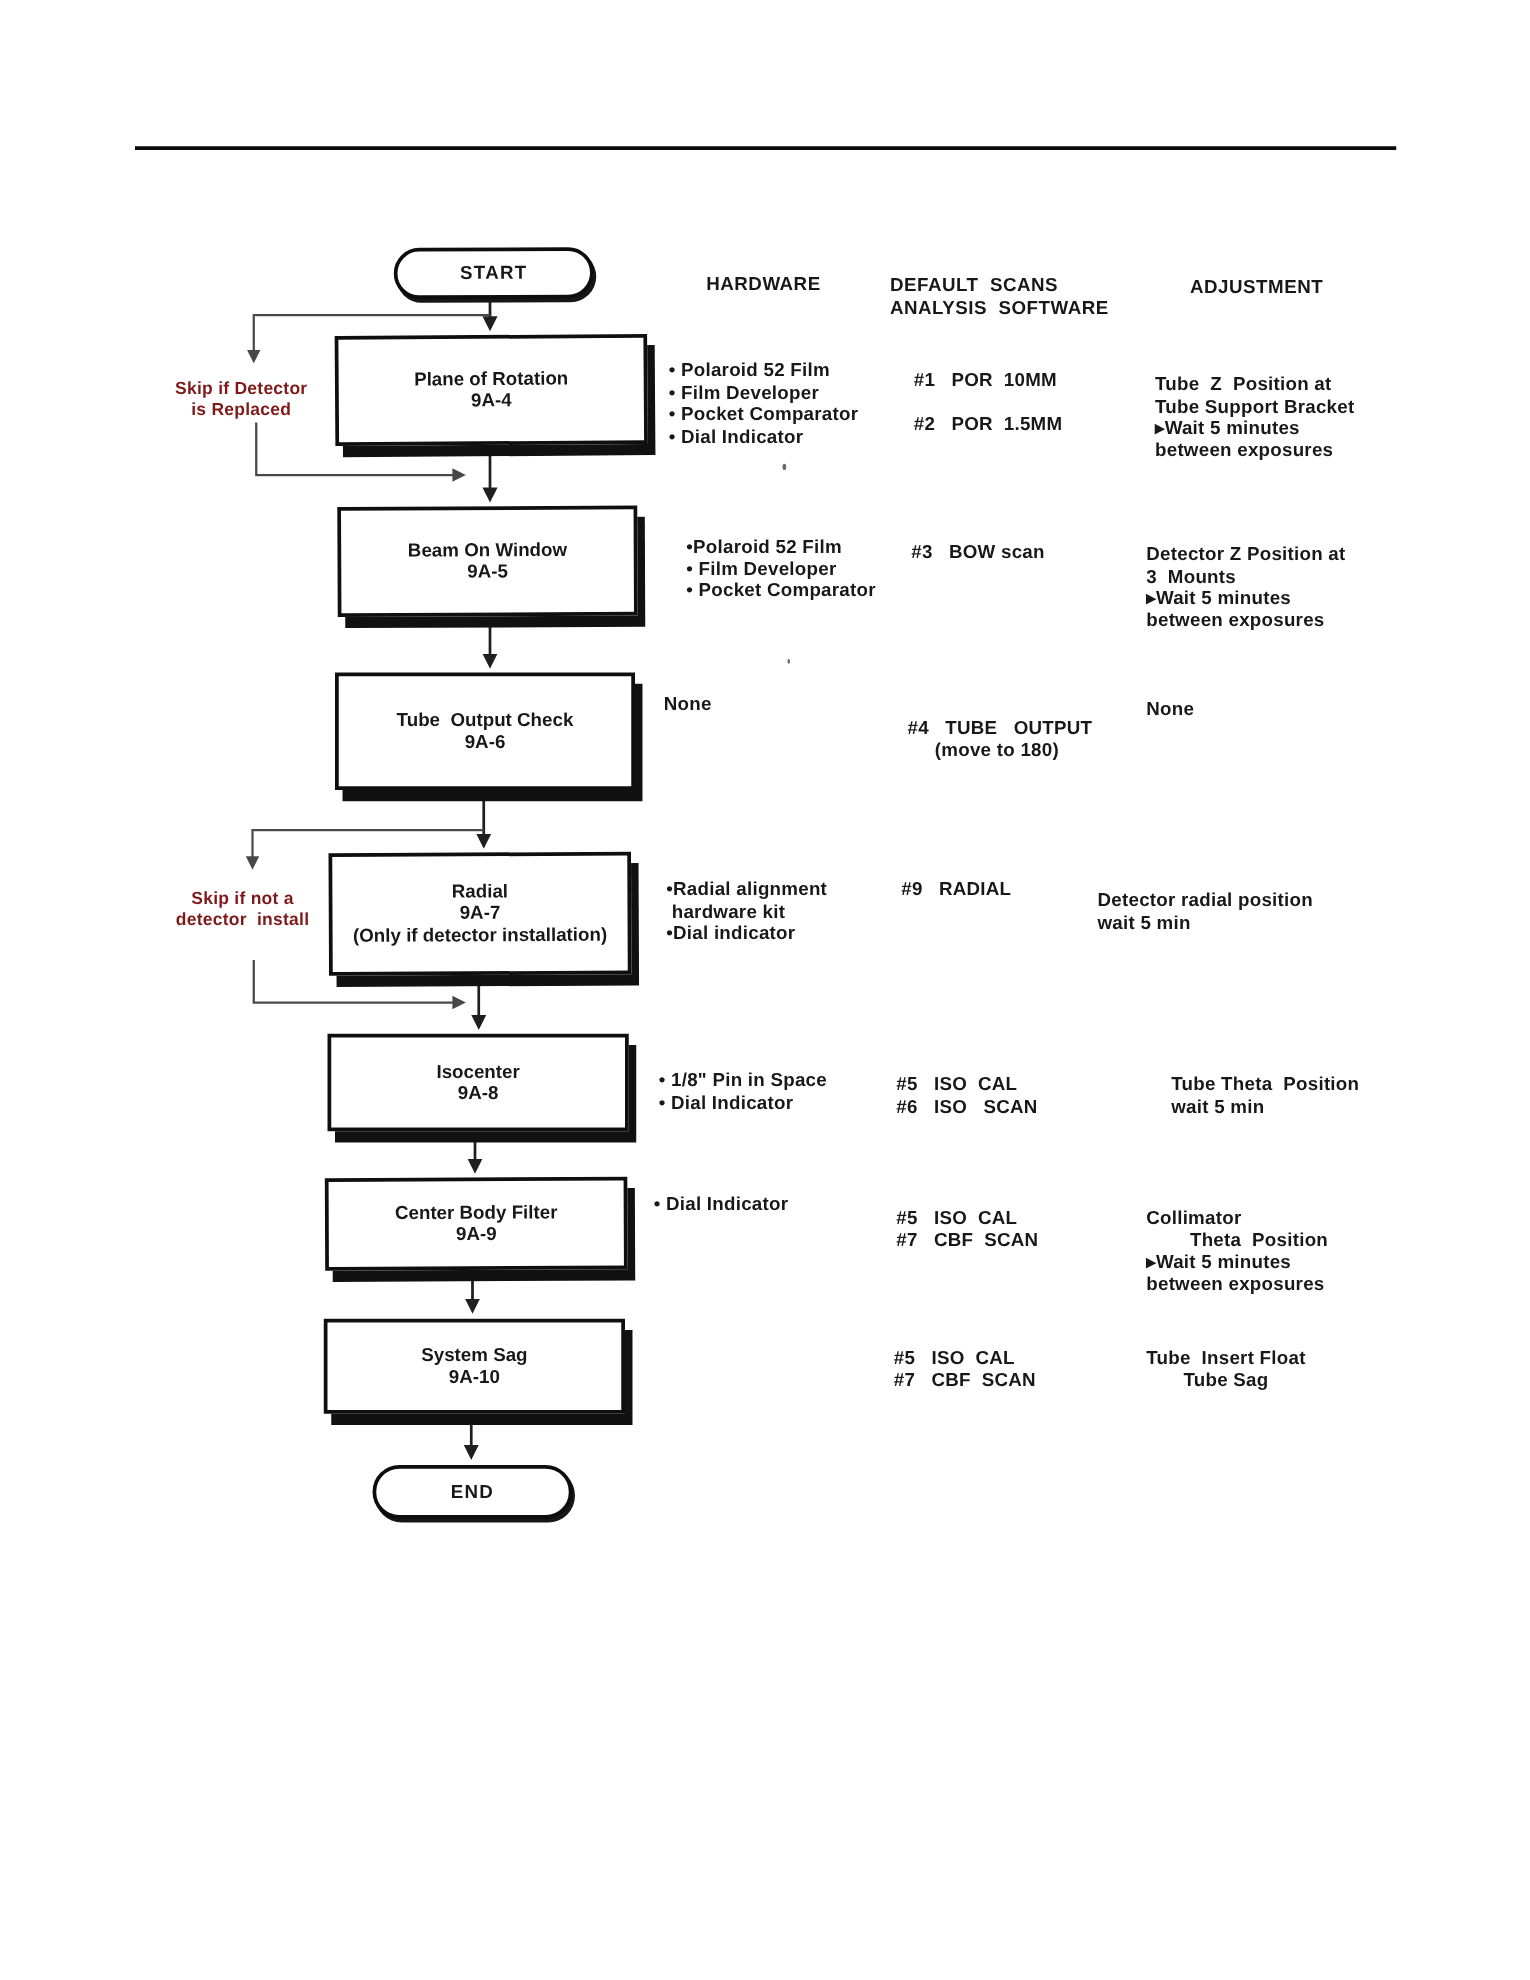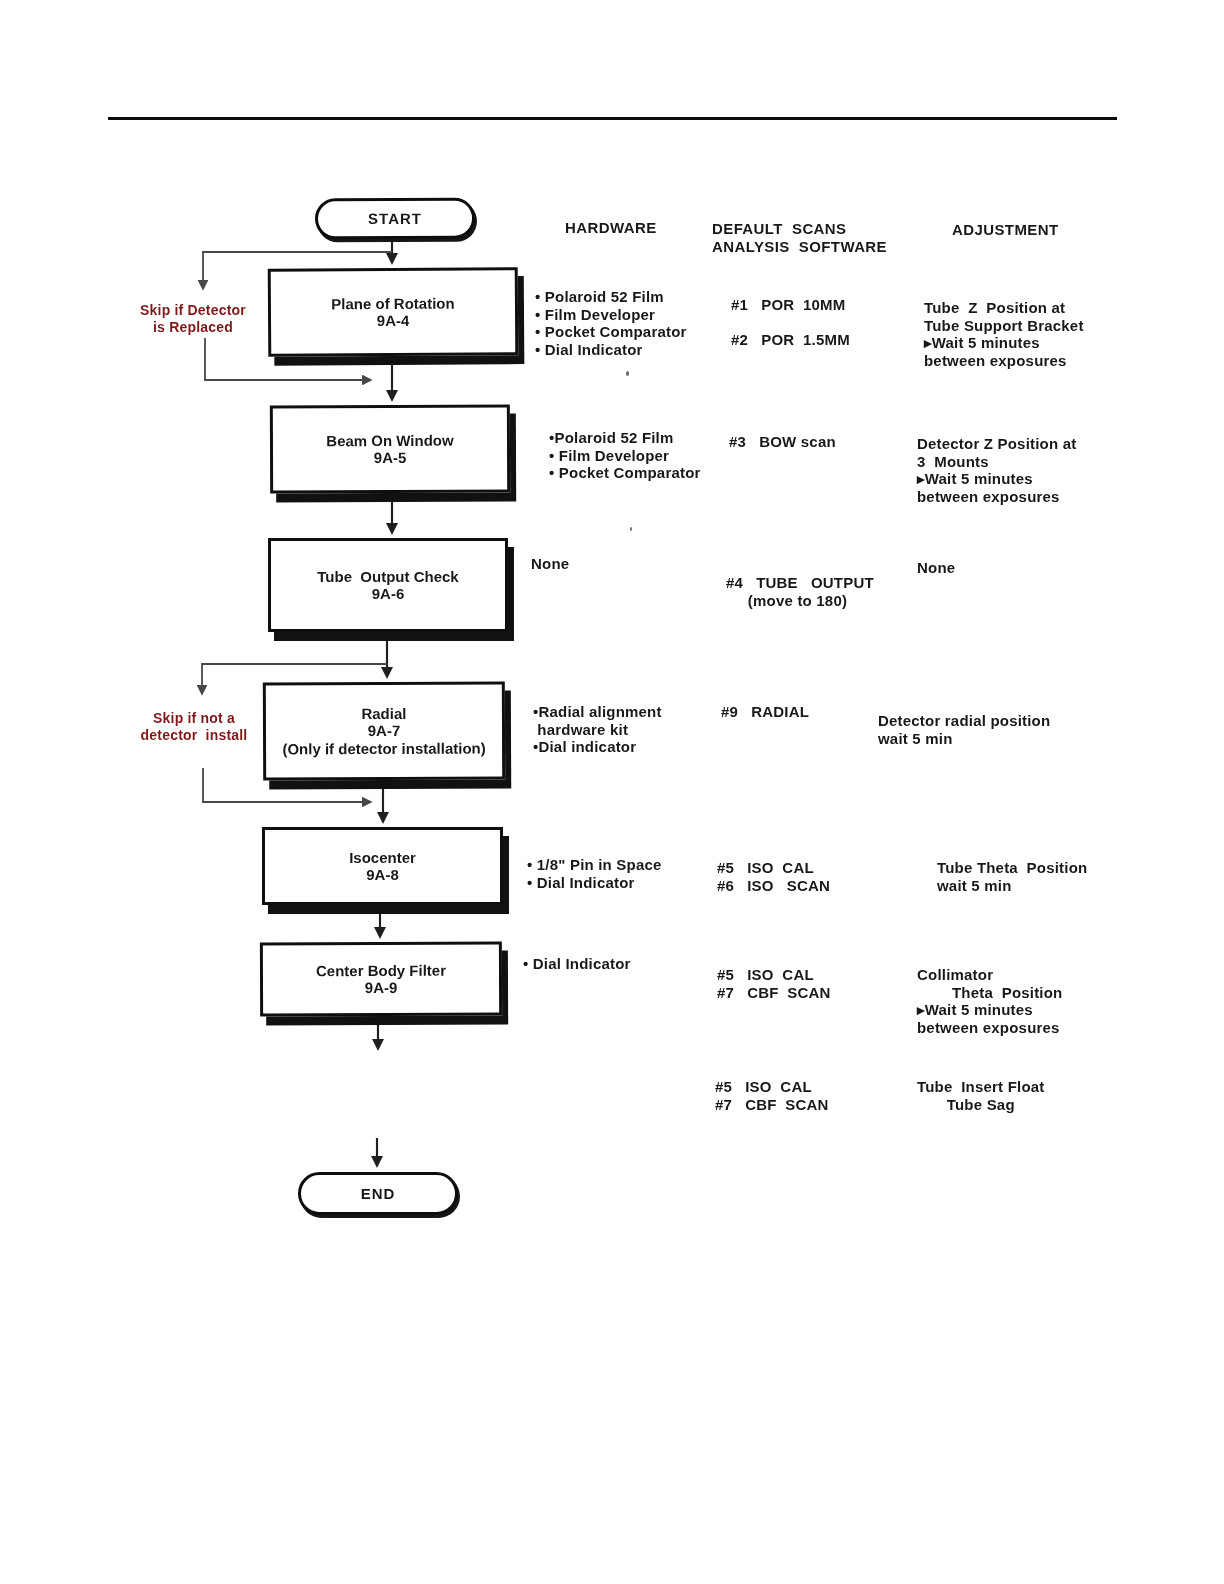--- a/index.html
+++ b/index.html
@@ -82,20 +82,21 @@
 
   <div class="txt note" style="left:133px; top:302px; width:120px;"><div>Skip if Detector</div><div>is Replaced</div></div>
   <div class="txt note" style="left:133px; top:710px; width:122px;"><div>Skip if not a</div><div>detector  install</div></div>
 
   <div class="box tilt1" style="left:268px; top:268px; width:250px; height:88px;"><div>Plane of Rotation</div><div>9A-4</div></div>
   <div class="box tilt2" style="left:270px; top:405px; width:240px; height:88px;"><div>Beam On Window</div><div>9A-5</div></div>
   <div class="box" style="left:268px; top:538px; width:240px; height:94px;"><div>Tube  Output Check</div><div>9A-6</div></div>
   <div class="box tilt2" style="left:263px; top:682px; width:242px; height:98px;"><div>Radial</div><div>9A-7</div><div>(Only if detector installation)</div></div>
   <div class="box" style="left:262px; top:827px; width:241px; height:78px;"><div>Isocenter</div><div>9A-8</div></div>
   <div class="box tilt2" style="left:260px; top:942px; width:242px; height:74px;"><div>Center Body Filter</div><div>9A-9</div></div>
+  <div class="box" style="left:259px; top:1055px; width:241px; height:76px;"><div>System Sag</div><div>9A-10</div></div>
 
   <div class="txt" style="left:535px; top:288px;"><div>• Polaroid 52 Film</div><div>• Film Developer</div><div>• Pocket Comparator</div><div>• Dial Indicator</div></div>
   <div class="txt" style="left:731px; top:296px;"><div>#1   POR  10MM</div><div> </div><div>#2   POR  1.5MM</div></div>
   <div class="txt" style="left:924px; top:299px;"><div>Tube  Z  Position at</div><div>Tube Support Bracket</div><div>▸Wait 5 minutes</div><div>between exposures</div></div>
 
   <div class="txt" style="left:533px; top:429px;margin-left:16px;"><div>•Polaroid 52 Film</div><div>• Film Developer</div><div>• Pocket Comparator</div></div>
   <div class="txt" style="left:729px; top:433px;"><div>#3   BOW scan</div></div>
   <div class="txt" style="left:917px; top:435px;"><div>Detector Z Position at</div><div>3  Mounts</div><div>▸Wait 5 minutes</div><div>between exposures</div></div>
 
   <div class="txt" style="left:531px; top:555px;"><div>None</div></div>

